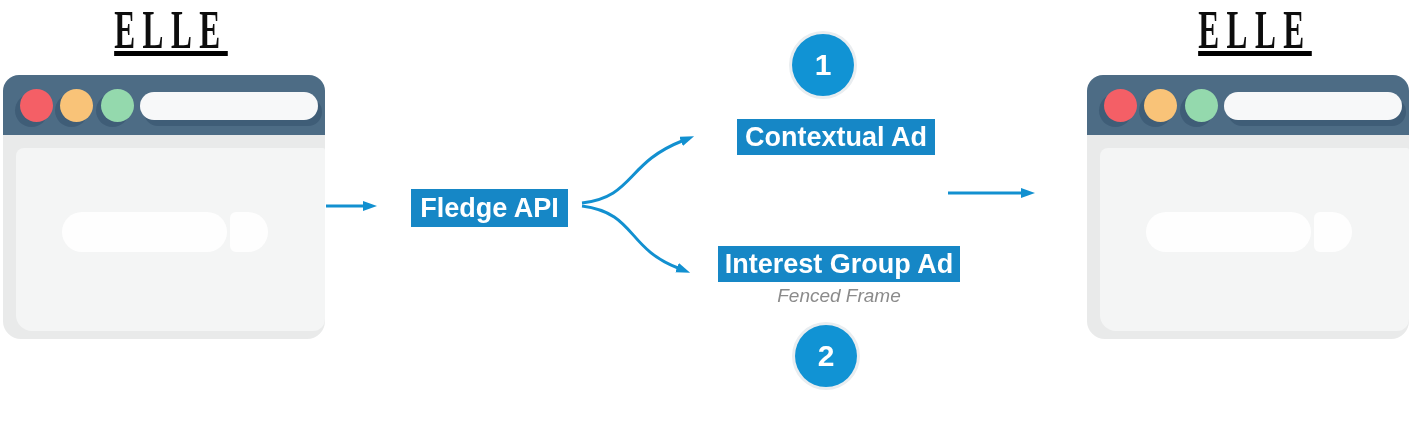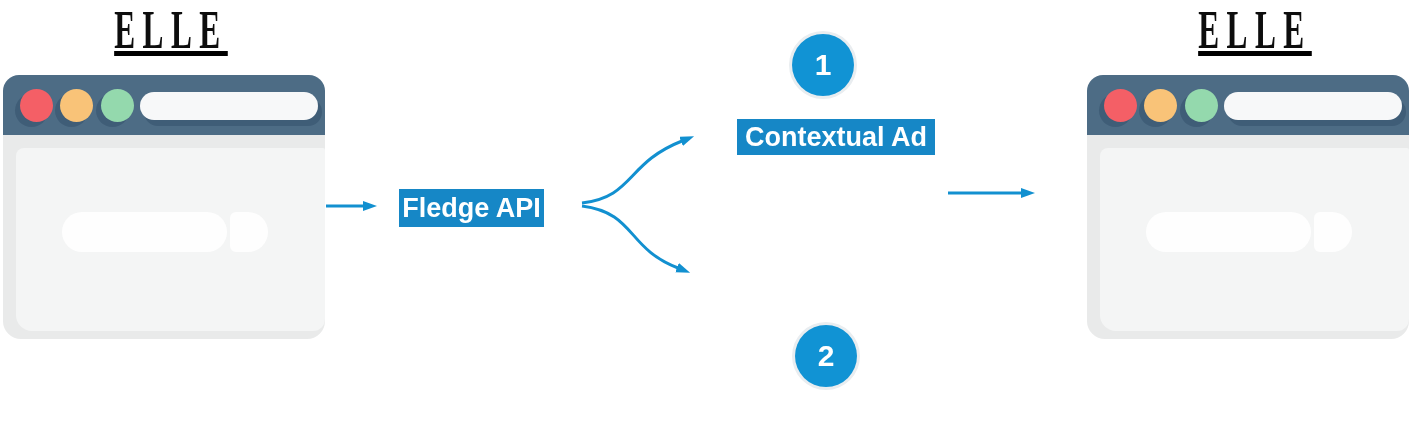--- a/index.html
+++ b/index.html
@@ -46,21 +46,21 @@
   .b-panel{position:absolute;left:13px;top:13px;right:0;bottom:8px;
            background:var(--browser-panel);border-radius:8px 2px 12px 16px;}
   .pill{position:absolute;left:46px;top:64px;width:165px;height:40px;
         background:#fefefe;border-radius:20px;}
   .nub{position:absolute;left:214px;top:64px;width:38px;height:40px;
        background:#fefefe;border-radius:6px 20px 20px 6px;}
 
   
   .hl{position:absolute;background:var(--highlight-blue);color:#fff;font-weight:700;
       display:flex;align-items:center;justify-content:center;white-space:nowrap;}
-  .hl-fledge{left:399px;top:189px;width:145px;height:38px;font-size:27px;}
+  .hl-fledge{left:411px;top:189px;width:157px;height:38px;font-size:27px;}
   .hl-contextual{left:737px;top:119px;width:198px;height:36px;font-size:27px;}
   .hl-interest{left:718px;top:246px;width:242px;height:36px;font-size:27px;}
 
   
   .badge{position:absolute;width:62px;height:62px;border-radius:50%;
          background:var(--badge-blue);color:#fff;font-weight:700;font-size:30px;
          display:flex;align-items:center;justify-content:center;
          box-shadow:0 0 0 3px #e9edf0;}
   .badge-1{left:792px;top:34px;}
   .badge-2{left:795px;top:325px;}
@@ -103,20 +103,22 @@
       <div class="dot dot-green"></div>
       <div class="addr"></div>
     </div>
   </div>
 
   <div class="hl hl-fledge">Fledge API</div>
 
   <div class="badge badge-1">1</div>
   <div class="hl hl-contextual">Contextual Ad</div>
 
+  <div class="hl hl-interest">Interest Group Ad</div>
+  <div class="caption">Fenced Frame</div>
   <div class="badge badge-2">2</div>
 
   <div class="site-logo" style="left:1087px">
     <span class="elle">ELLE</span>
   </div>
 
   <div class="browser" style="left:1087px">
     <div class="b-body">
       <div class="b-panel">
         <div class="pill"></div>

